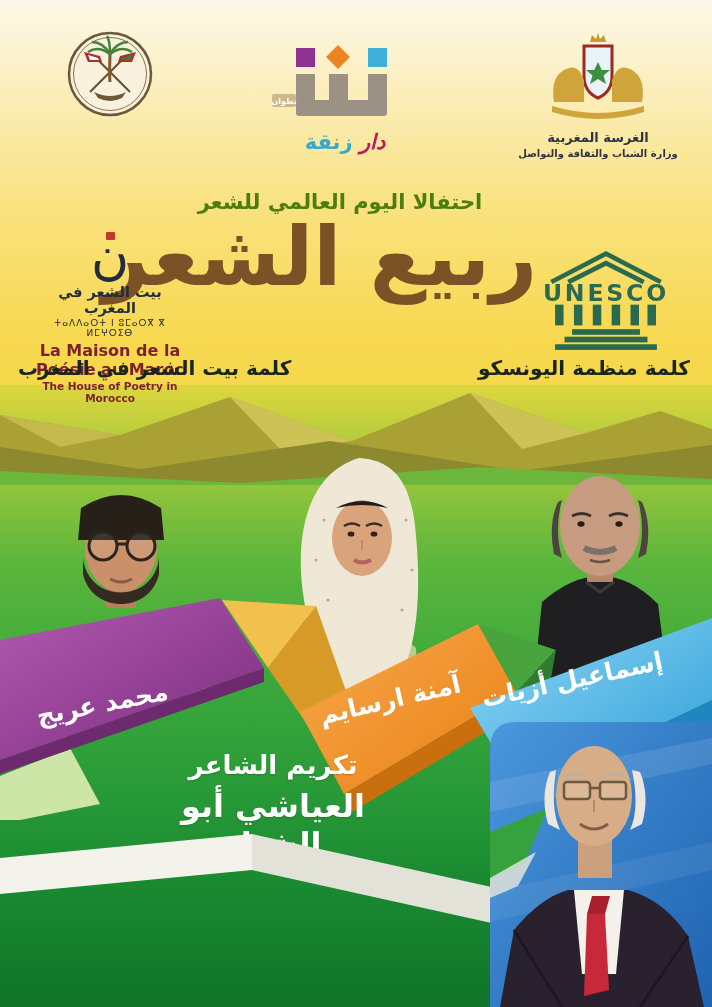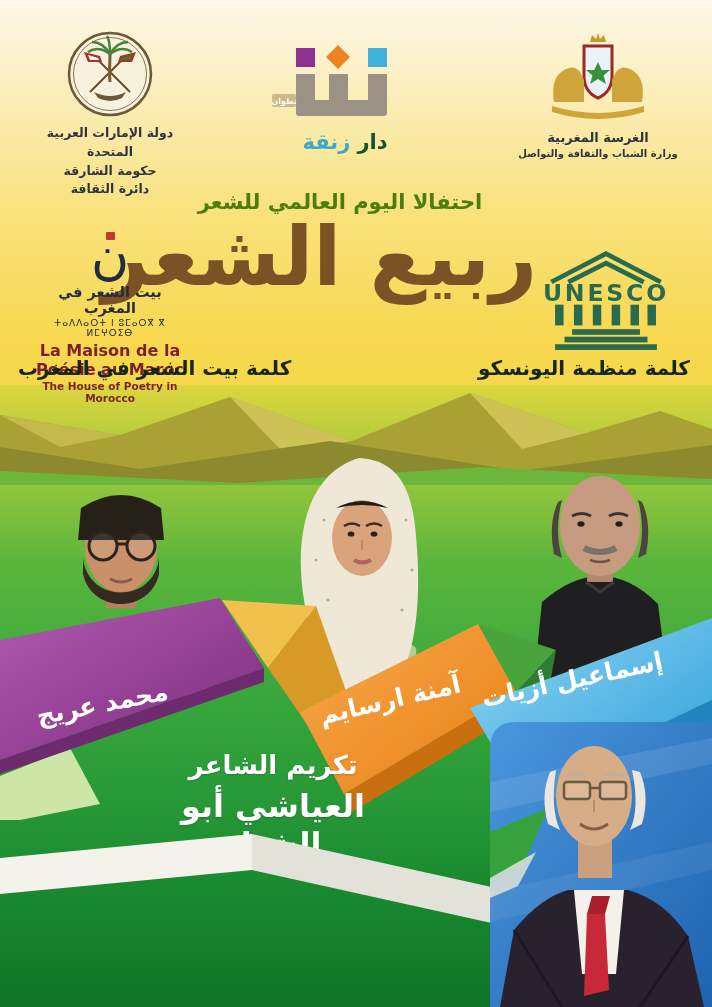--- a/index.html
+++ b/index.html
@@ -9,21 +9,21 @@
   
   .sky{left:0;top:0;width:712px;height:500px;
        background:linear-gradient(180deg,#fdf8ea 0%,#fbeebc 18%,#f9e27e 42%,#f7d84f 68%,#efd73f 100%);}
   .greens{left:0;top:385px;width:712px;height:622px;
        background:linear-gradient(180deg,#ddd63e 0%,#a5ca3c 12%,#5db63c 28%,#3aa83c 48%,#2a9b38 64%,#1a8a31 80%,#0f7428 100%);}
   
   .uae-block{left:28px;top:30px;width:164px;text-align:center;color:#2e3440;}
   .uae-lines{font-size:12.5px;font-weight:bold;line-height:1.5;margin-top:2px;}
   .dar-block{left:272px;top:44px;width:146px;text-align:center;}
   .dar-words{font-size:21px;font-weight:bold;margin-top:4px;direction:rtl;}
-  .dar-w1{color:#14532d;} .dar-w2{color:#3aa8c9;}
+  .dar-w1{color:#be185d;font-style:italic;} .dar-w2{color:#3aa8c9;}
   .ma-block{right:16px;top:32px;width:196px;text-align:center;color:#2e3440;}
   .ma-l1{font-size:13px;font-weight:bold;margin-top:2px;}
   .ma-l2{font-size:10px;font-weight:bold;margin-top:3px;}
   
   .occasion{left:0;top:190px;width:680px;text-align:center;font-size:21px;font-weight:bold;color:#4d7c0f;}
   .main-title{left:0;top:210px;width:639px;text-align:center;font-size:82px;font-weight:bold;color:#7b5226;line-height:1.15;}
   .title-sub{left:190px;top:302px;width:180px;text-align:center;font-size:24px;font-weight:bold;color:#7b5226;}
   
   .hp-block{left:30px;top:230px;width:160px;text-align:center;color:#232c3e;}
   .hp-noon{position:relative;font-size:52px;line-height:1;color:#232c3e;display:inline-block;}
@@ -82,25 +82,20 @@
       <polygon points="56,28 66,25 64,30 55,30" fill="#3e7d33"></polygon>
       <polygon points="32,28 22,25 24,30 33,30" fill="#ffffff"></polygon>
       <path d="M44,52 C43,40 44,32 44,24" stroke="#7a5c30" stroke-width="3" fill="none"></path>
       <path d="M44,24 C36,18 28,18 22,22" stroke="#47823a" stroke-width="2.5" fill="none"></path>
       <path d="M44,24 C52,18 60,18 66,22" stroke="#47823a" stroke-width="2.5" fill="none"></path>
       <path d="M44,24 C38,14 32,12 26,12" stroke="#47823a" stroke-width="2.5" fill="none"></path>
       <path d="M44,24 C50,14 56,12 62,12" stroke="#47823a" stroke-width="2.5" fill="none"></path>
       <path d="M44,24 C44,14 43,9 41,6" stroke="#47823a" stroke-width="2.5" fill="none"></path>
       <path d="M28,62 Q44,70 60,62 L56,68 Q44,74 32,68 Z" fill="#6b5836"></path>
     </svg>
-    <div class="uae-lines" dir="rtl">
-      <div>دولة الإمارات العربية المتحدة</div>
-      <div>حكومة الشارقة</div>
-      <div>دائرة الثقافة</div>
-    </div>
   </div>
 
   <div class="abs dar-block">
     <svg width="146" height="78" viewBox="0 0 146 78">
       <rect x="24" y="4" width="19" height="19" fill="#8e3191"></rect>
       <polygon points="66,1 78,13 66,25 54,13" fill="#ee8421"></polygon>
       <rect x="96" y="4" width="19" height="19" fill="#3fb0d8"></rect>
       <rect x="24" y="30" width="19" height="28" fill="#9b9184"></rect>
       <rect x="57" y="30" width="19" height="28" fill="#9b9184"></rect>
       <rect x="96" y="30" width="19" height="28" fill="#9b9184"></rect>

